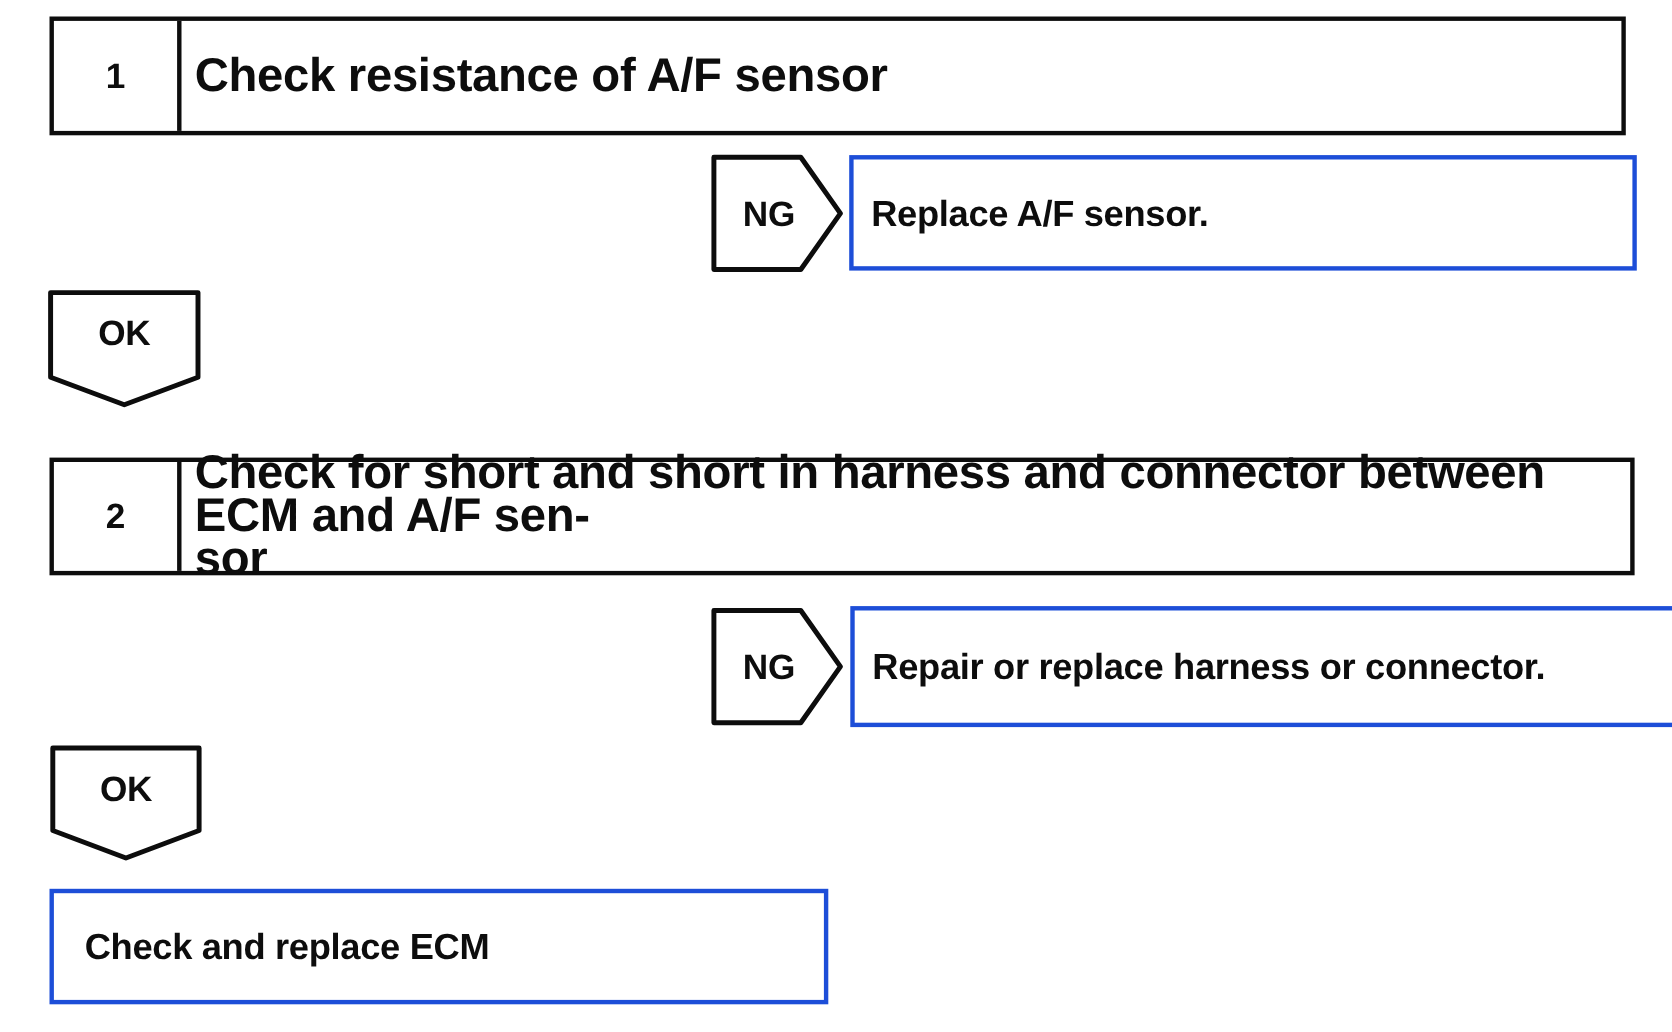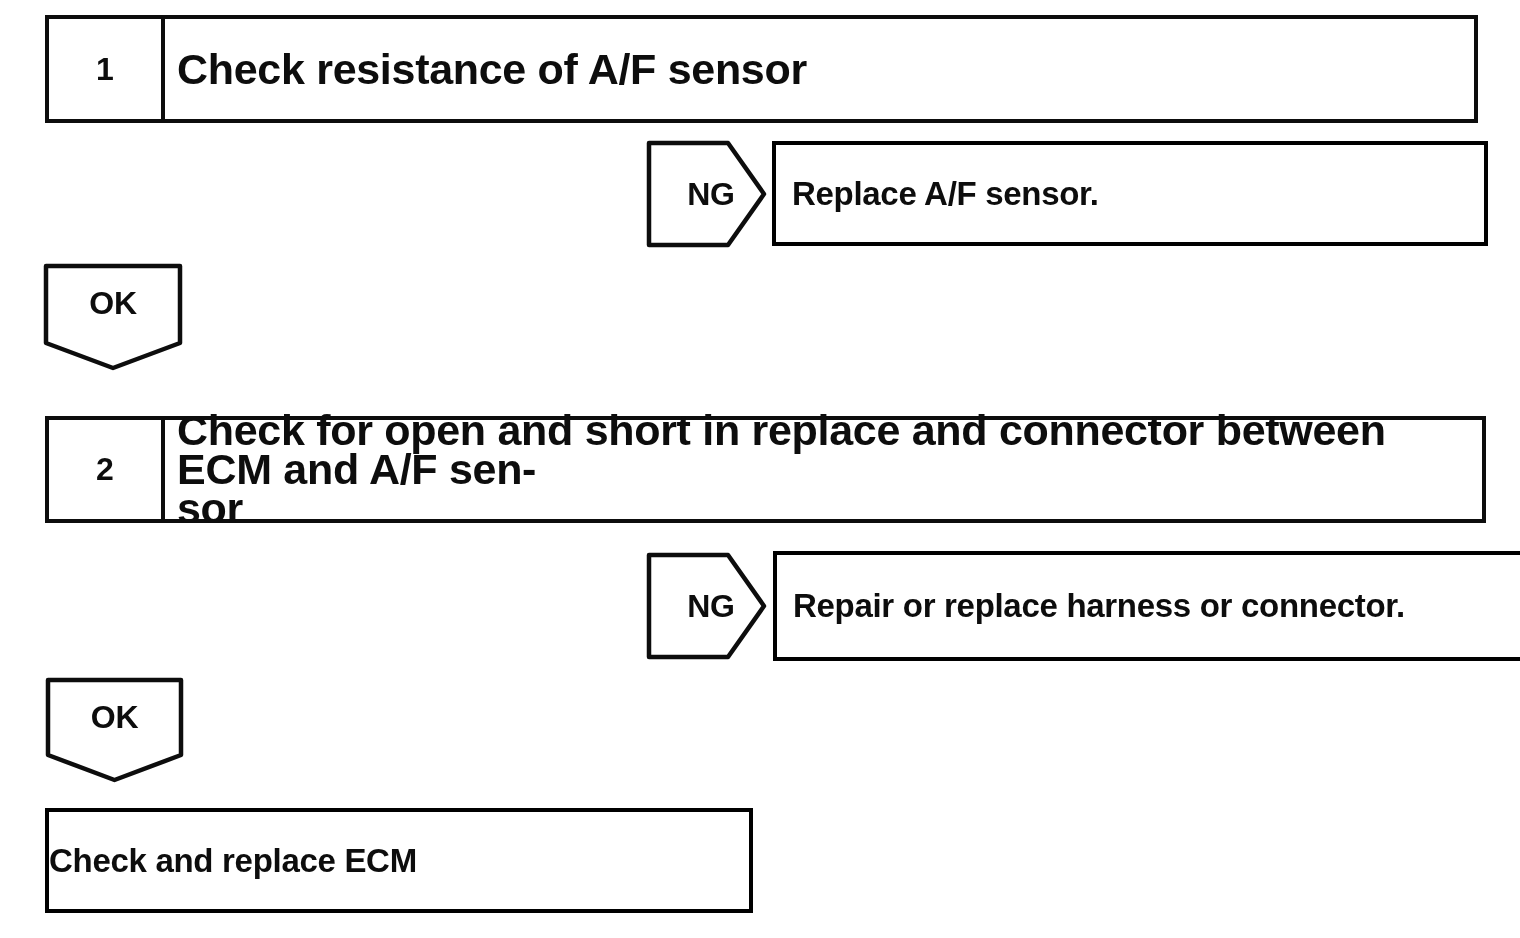--- a/index.html
+++ b/index.html
@@ -42,30 +42,30 @@
     padding: 6px 18px 6px 12px;
     font-size: 43px;
     font-weight: bold;
     line-height: 39px;
     white-space: pre-line;
     letter-spacing: -0.3px;
   }
 
   
   .action-box {
-    border: 4px solid #000000;
+    border: 4px solid #1d4ed8;
     background: #ffffff;
     display: flex;
     align-items: center;
     font-size: 33px;
     font-weight: bold;
     letter-spacing: -0.3px;
   }
   .action-box.ng-result { padding-left: 16px; }
-  .action-box.final     { }
+  .action-box.final     { padding-left: 28px; }
 
   
   .connector { }
   .connector svg {
     position: absolute;
     inset: 0;
     width: 100%;
     height: 100%;
   }
   .connector .shape {
@@ -80,21 +80,20 @@
     font-weight: bold;
     letter-spacing: -0.3px;
     display: flex;
     align-items: center;
     justify-content: center;
   }
   .ng-connector .label {
     left: 0; top: 0;
     width: 106px;   
     height: 100%;
-    margin-left: 12px;
   }
   .ok-connector .label {
     left: 0; top: 0;
     width: 100%;
     height: 80px;   
   }
 </style>
 </head>
 <body>
 
@@ -118,21 +117,21 @@
 
   <div class="abs connector ok-connector" style="left:43px; top:263px; width:140px; height:108px;">
     <svg viewBox="0 0 140 108" preserveAspectRatio="none">
       <polygon class="shape" points="3,3 137,3 137,80 70,105 3,80"></polygon>
     </svg>
     <span class="label">OK</span>
   </div>
 
   <div class="abs step-box" style="left:45px; top:416px; width:1441px; height:107px;">
     <div class="step-num">2</div>
-    <div class="step-text">Check for open and short in replace and connector between ECM and A/F sen-
+    <div class="step-text">Check for short and short in harness and connector between ECM and A/F sen-
 sor</div>
   </div>
 
   <div class="abs connector ng-connector" style="left:646px; top:552px; width:121px; height:108px;">
     <svg viewBox="0 0 121 108" preserveAspectRatio="none">
       <polygon class="shape" points="3,3 82,3 118,54 82,105 3,105"></polygon>
     </svg>
     <span class="label">NG</span>
   </div>
 

